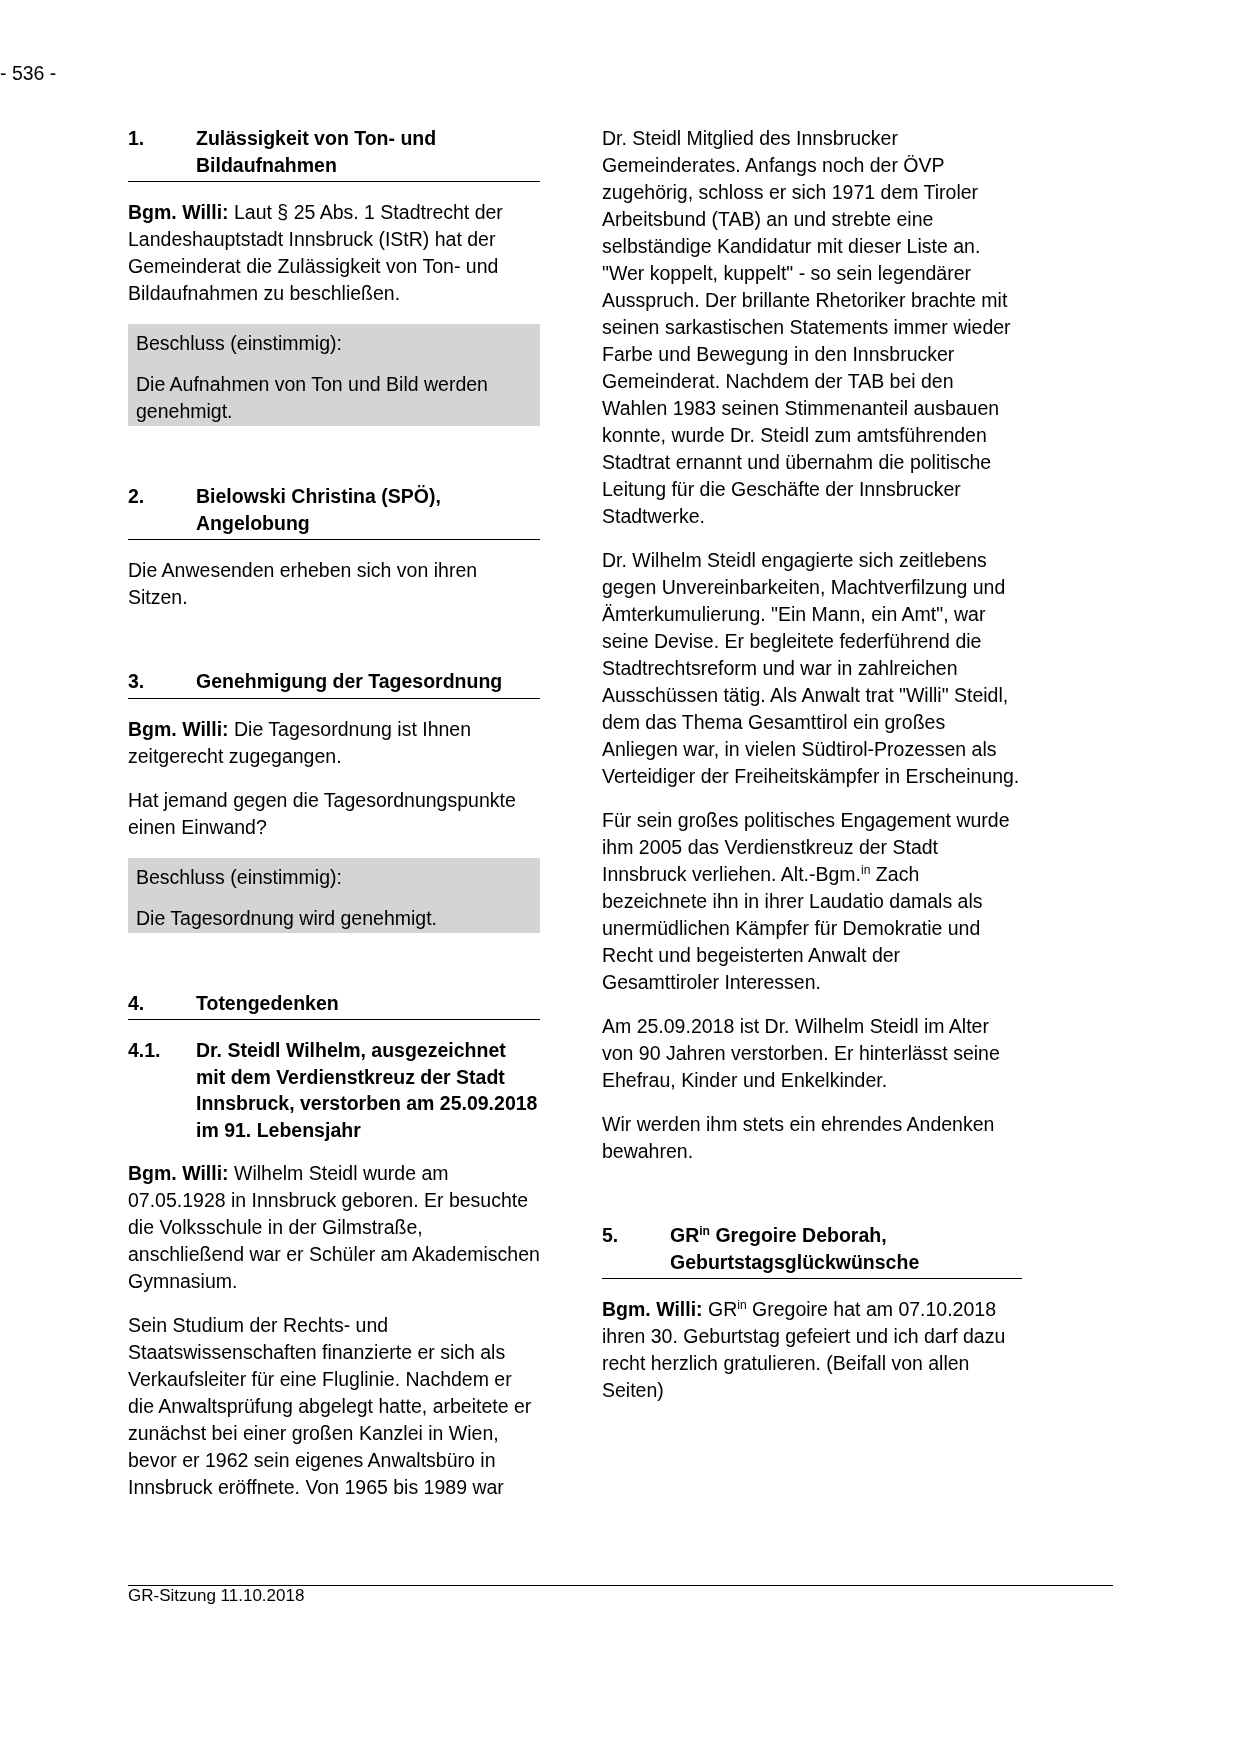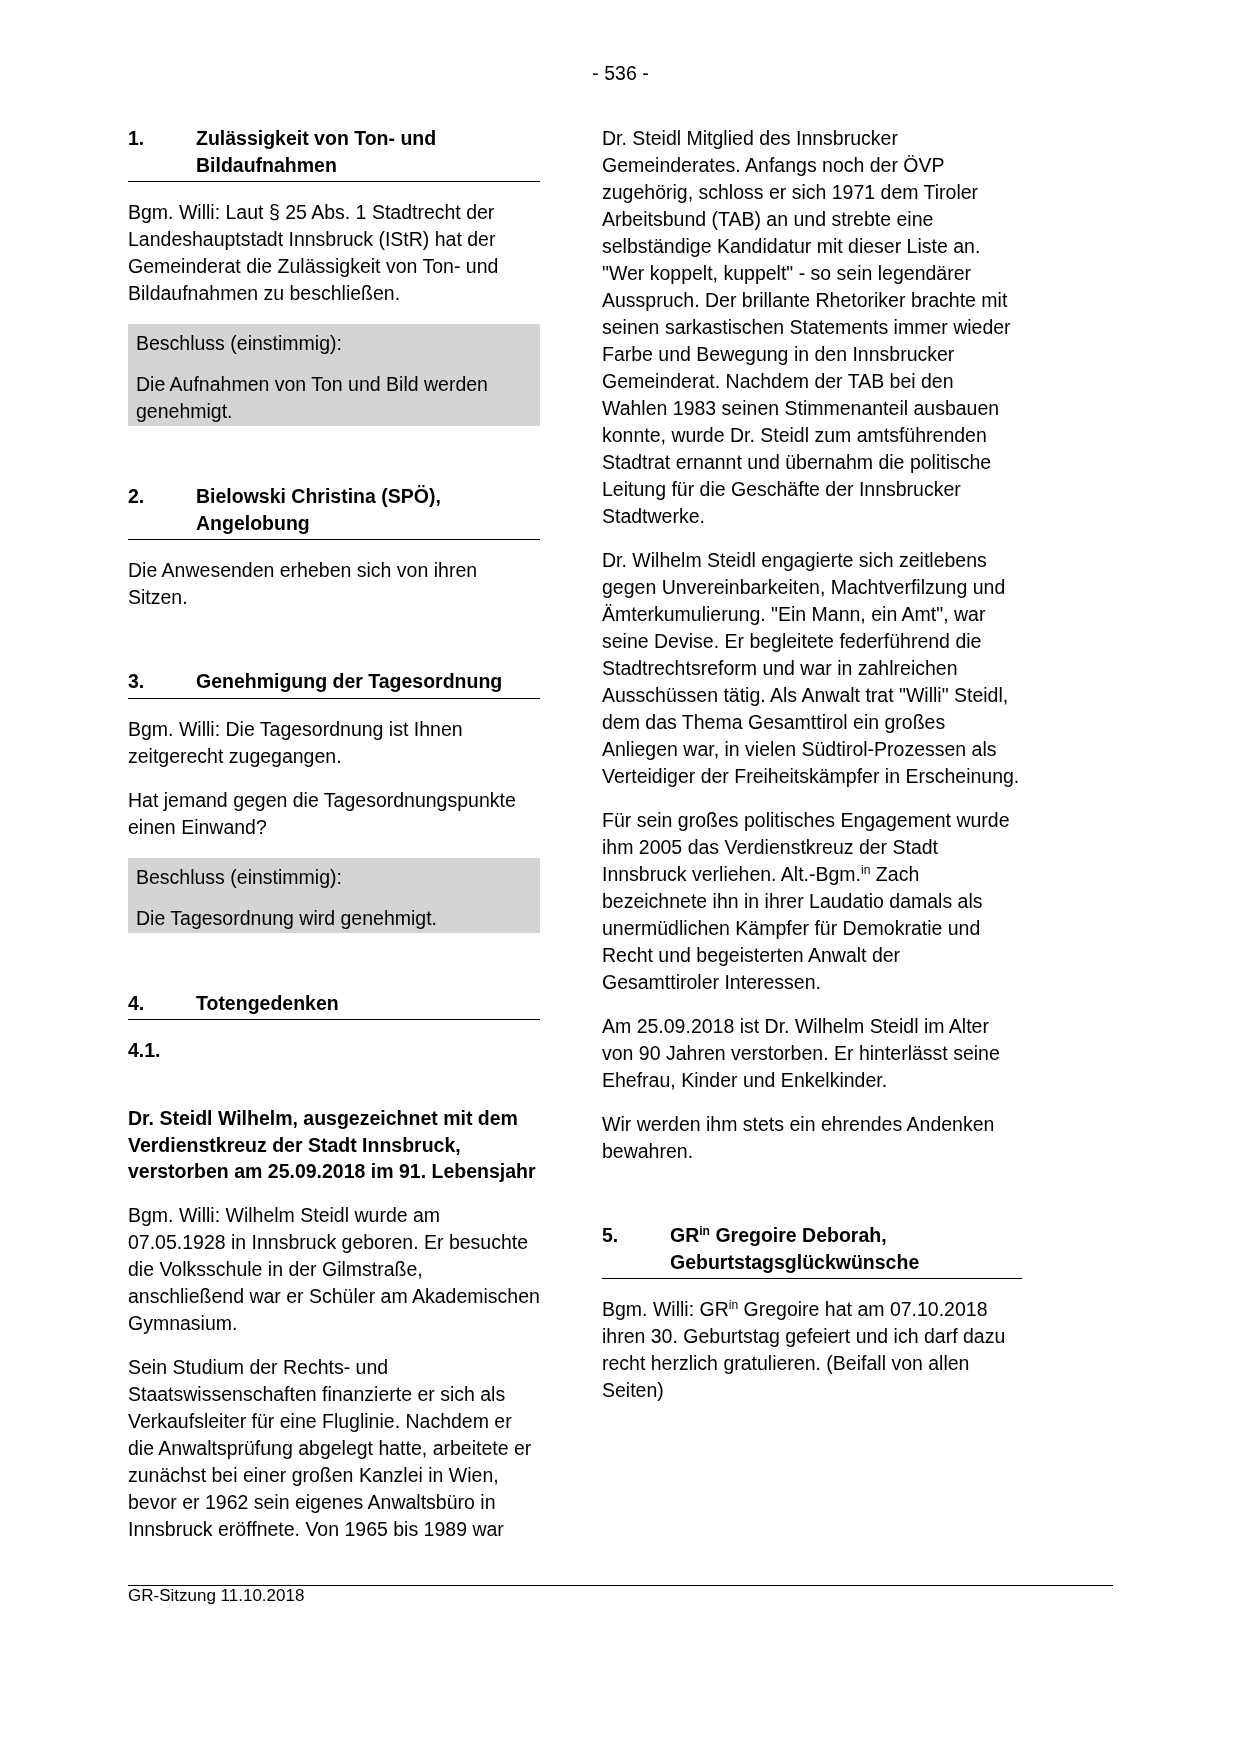--- a/index.html
+++ b/index.html
@@ -19,21 +19,21 @@
     width: 1241px;
     height: 1754px;
     box-sizing: border-box;
     padding: 0;
   }
   .page-number {
     position: absolute;
     top: 62px;
     left: 0;
     width: 1241px;
-    text-align: center;
+    text-align: left;
     font-size: 19.5px;
   }
   .content {
     position: absolute;
     top: 125px;
     left: 128px;
     width: 985px;
     display: flex;
     gap: 62px;
   }
@@ -61,40 +61,39 @@
   .heading .num {
     width: 68px;
     flex: 0 0 68px;
   }
   .heading .txt {
     flex: 1 1 auto;
   }
   .heading.sub {
     border-bottom: none;
     padding-bottom: 0;
-    flex-direction: column;
   }
   .after-head {
     margin-top: 17px;
   }
   .shaded {
     background: #d4d4d4;
     padding: 6px 8px 1px 8px;
     margin: 0 0 17px 0;
   }
   .shaded p {
     margin: 0;
     font-size: 19.5px;
     line-height: 1.385;
   }
   .shaded p + p {
     margin-top: 14px;
   }
   .spacer-lg { height: 40px; }
-  b { font-weight: normal; }
+  b { font-weight: bold; }
   sup {
     font-size: 0.62em;
     vertical-align: super;
     line-height: 0;
   }
   .footer {
     position: absolute;
     left: 128px;
     top: 1585px;
     width: 985px;

